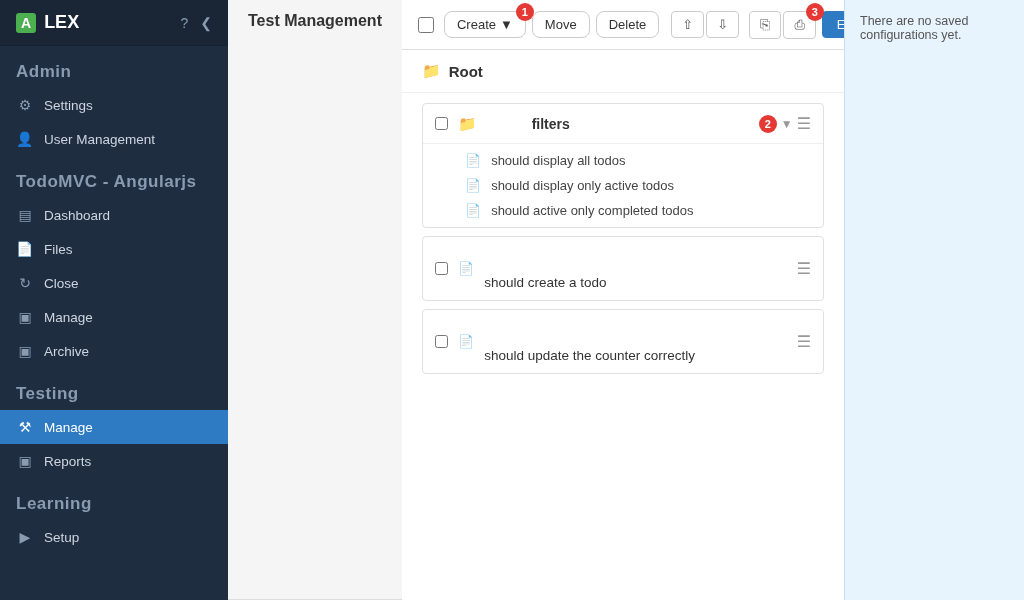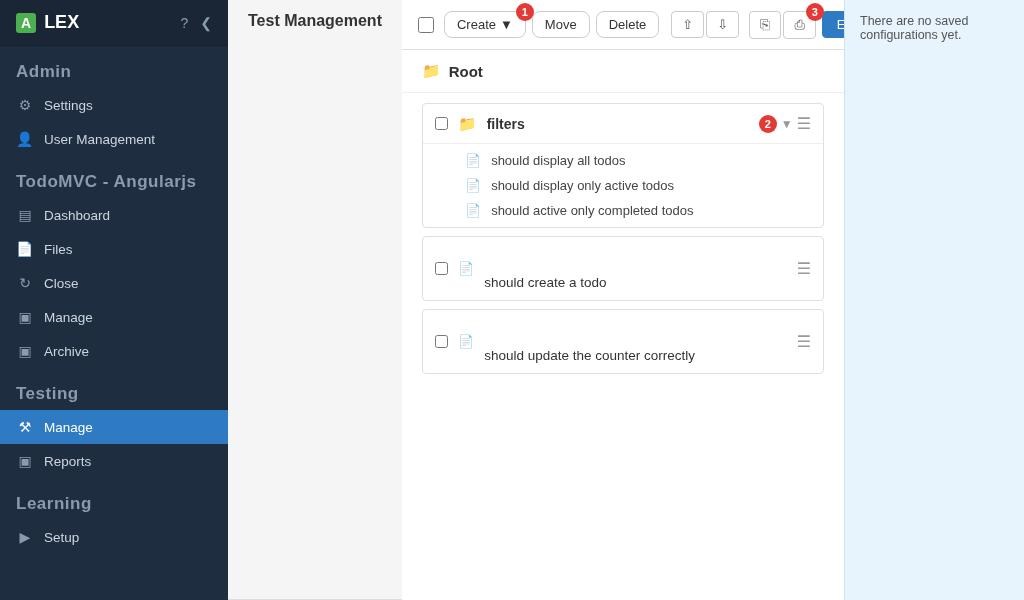--- a/index.html
+++ b/index.html
@@ -416,21 +416,21 @@
         <span style="color:#555;">📁</span>
         <span>Root</span>
       </div>
 
       <div class="test-list">
 
         <div class="test-group">
           <div class="test-group-header">
             <input type="checkbox" style="">
             <span class="folder-icon">📁</span>
-            <span style="font-weight:600; color:#333;">filters</span>
+            <span style="font-weight:600; color:#333;margin-left:45px;">filters</span>
             <div class="group-header-right">
 
               <span class="badge" style="position:relative; top:0; right:0;">2</span>
               <span class="caret-icon">▼</span>
               <span class="menu-icon">☰</span>
             </div>
           </div>
           <div class="test-group-children">
             <div class="test-child">
               <span class="file-icon">📄</span>

